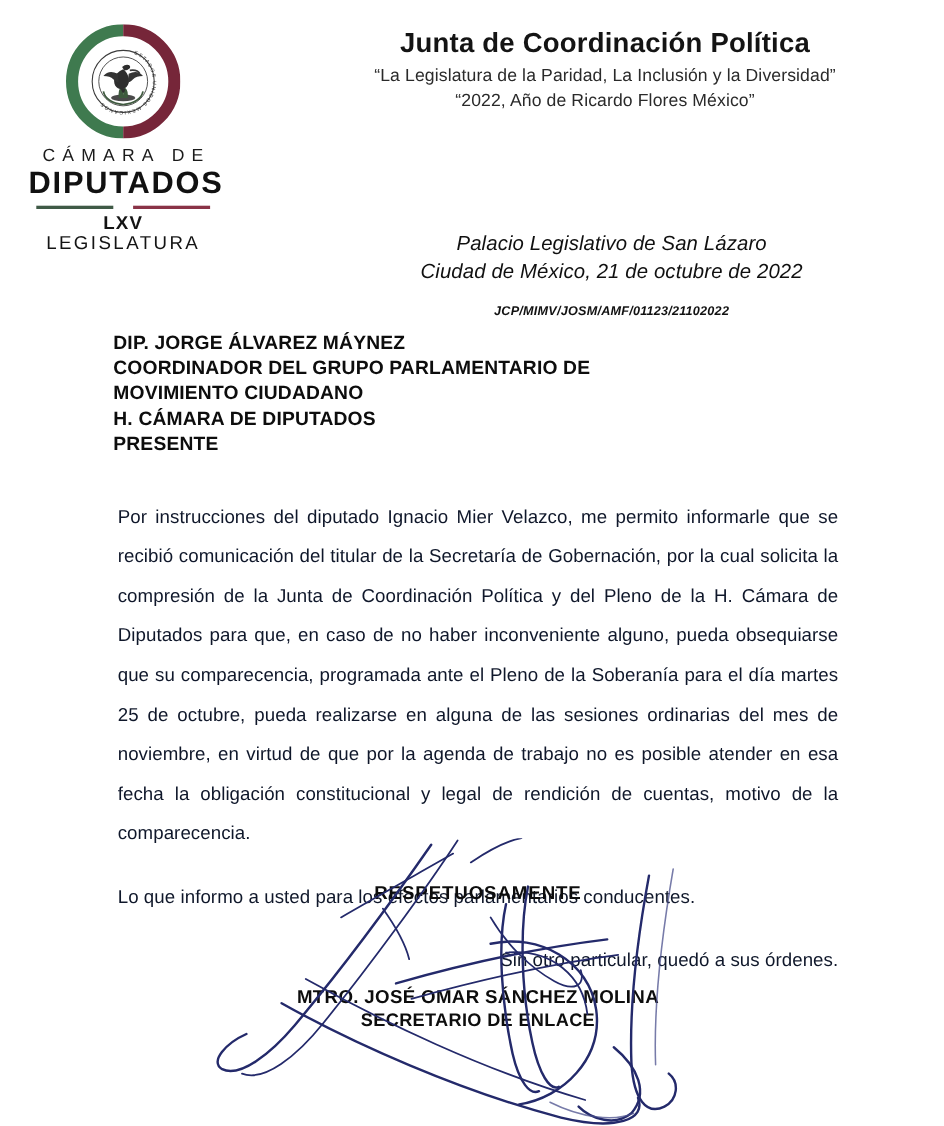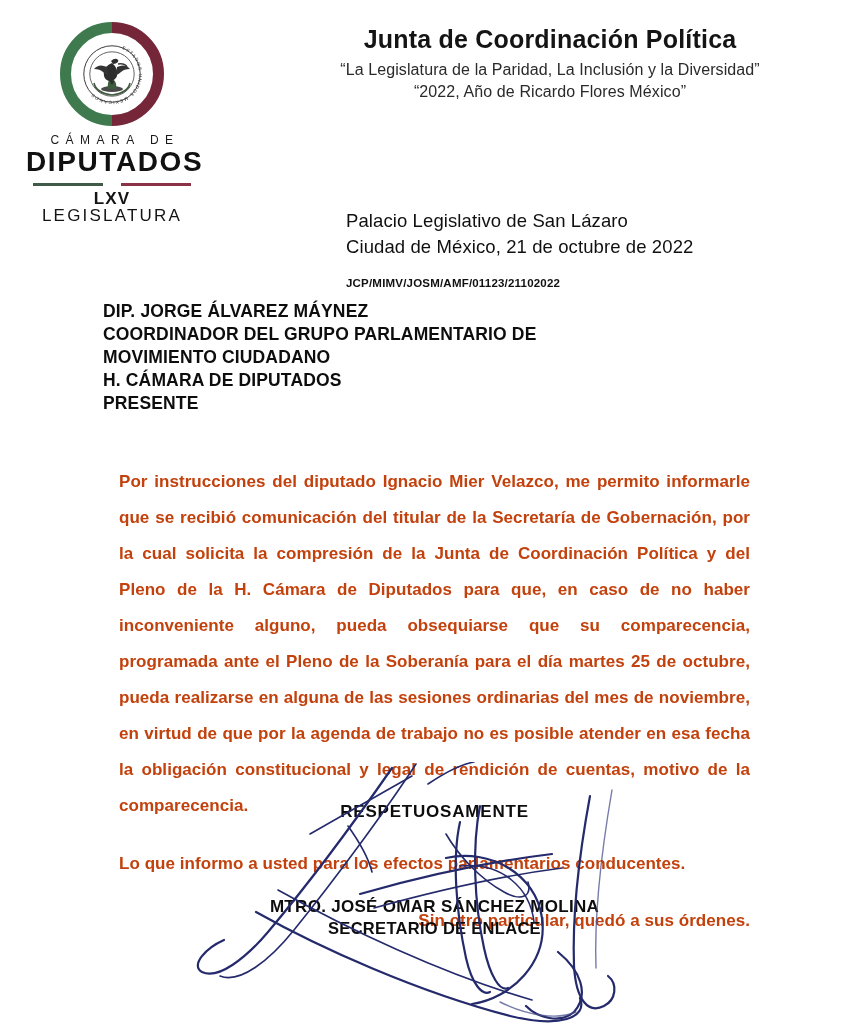--- a/index.html
+++ b/index.html
@@ -69,21 +69,21 @@
     left: 17px;
     top: 17px;
     width: 70px;
     height: 70px;
     border-radius: 50%;
     background: #ffffff;
   }
   #seal svg { display: block; }
 
   #camara-de {
-    font-size: 12px;
+    font-size: 16px;
     font-weight: 400;
     letter-spacing: 6.5px;
     color: #1a1a1a;
     line-height: 1.05;
     padding-left: 6px;
   }
   #diputados {
     font-size: 28px;
     font-weight: 700;
     letter-spacing: 1.6px;
@@ -133,22 +133,23 @@
     line-height: 1.42;
     letter-spacing: 0.1px;
   }
   #jcp-sub1 { margin-top: 5px; }
 
   
   #date-block {
     position: absolute;
     right: 92px;
     top: 208px;
-    text-align: left;
+    text-align: center;
     width: 420px;
+    font-style: italic;
   }
   .date-line {
     font-size: 18.5px;
     color: #101010;
     line-height: 1.38;
     letter-spacing: 0.1px;
   }
   #doc-ref {
     font-size: 11.5px;
     font-weight: 700;
@@ -174,26 +175,25 @@
 
   
   #body-copy {
     position: absolute;
     left: 103px;
     top: 448px;
     width: 663px;
   }
   .para {
     font-size: 17px;
-    color: #c2410c;
+    color: #0f172a;
     text-align: justify;
     line-height: 36px;
     letter-spacing: 0.05px;
-    margin: 16px;
-    font-weight: bold;
+    margin: 4px;
   }
   #para-main { text-align: justify; }
   #para-2 { margin-top: 22px; text-align: left; }
   #para-3 { margin-top: 21px; text-align: right; }
 
   
   #sign-block {
     position: absolute;
     left: 103px;
     top: 802px;

